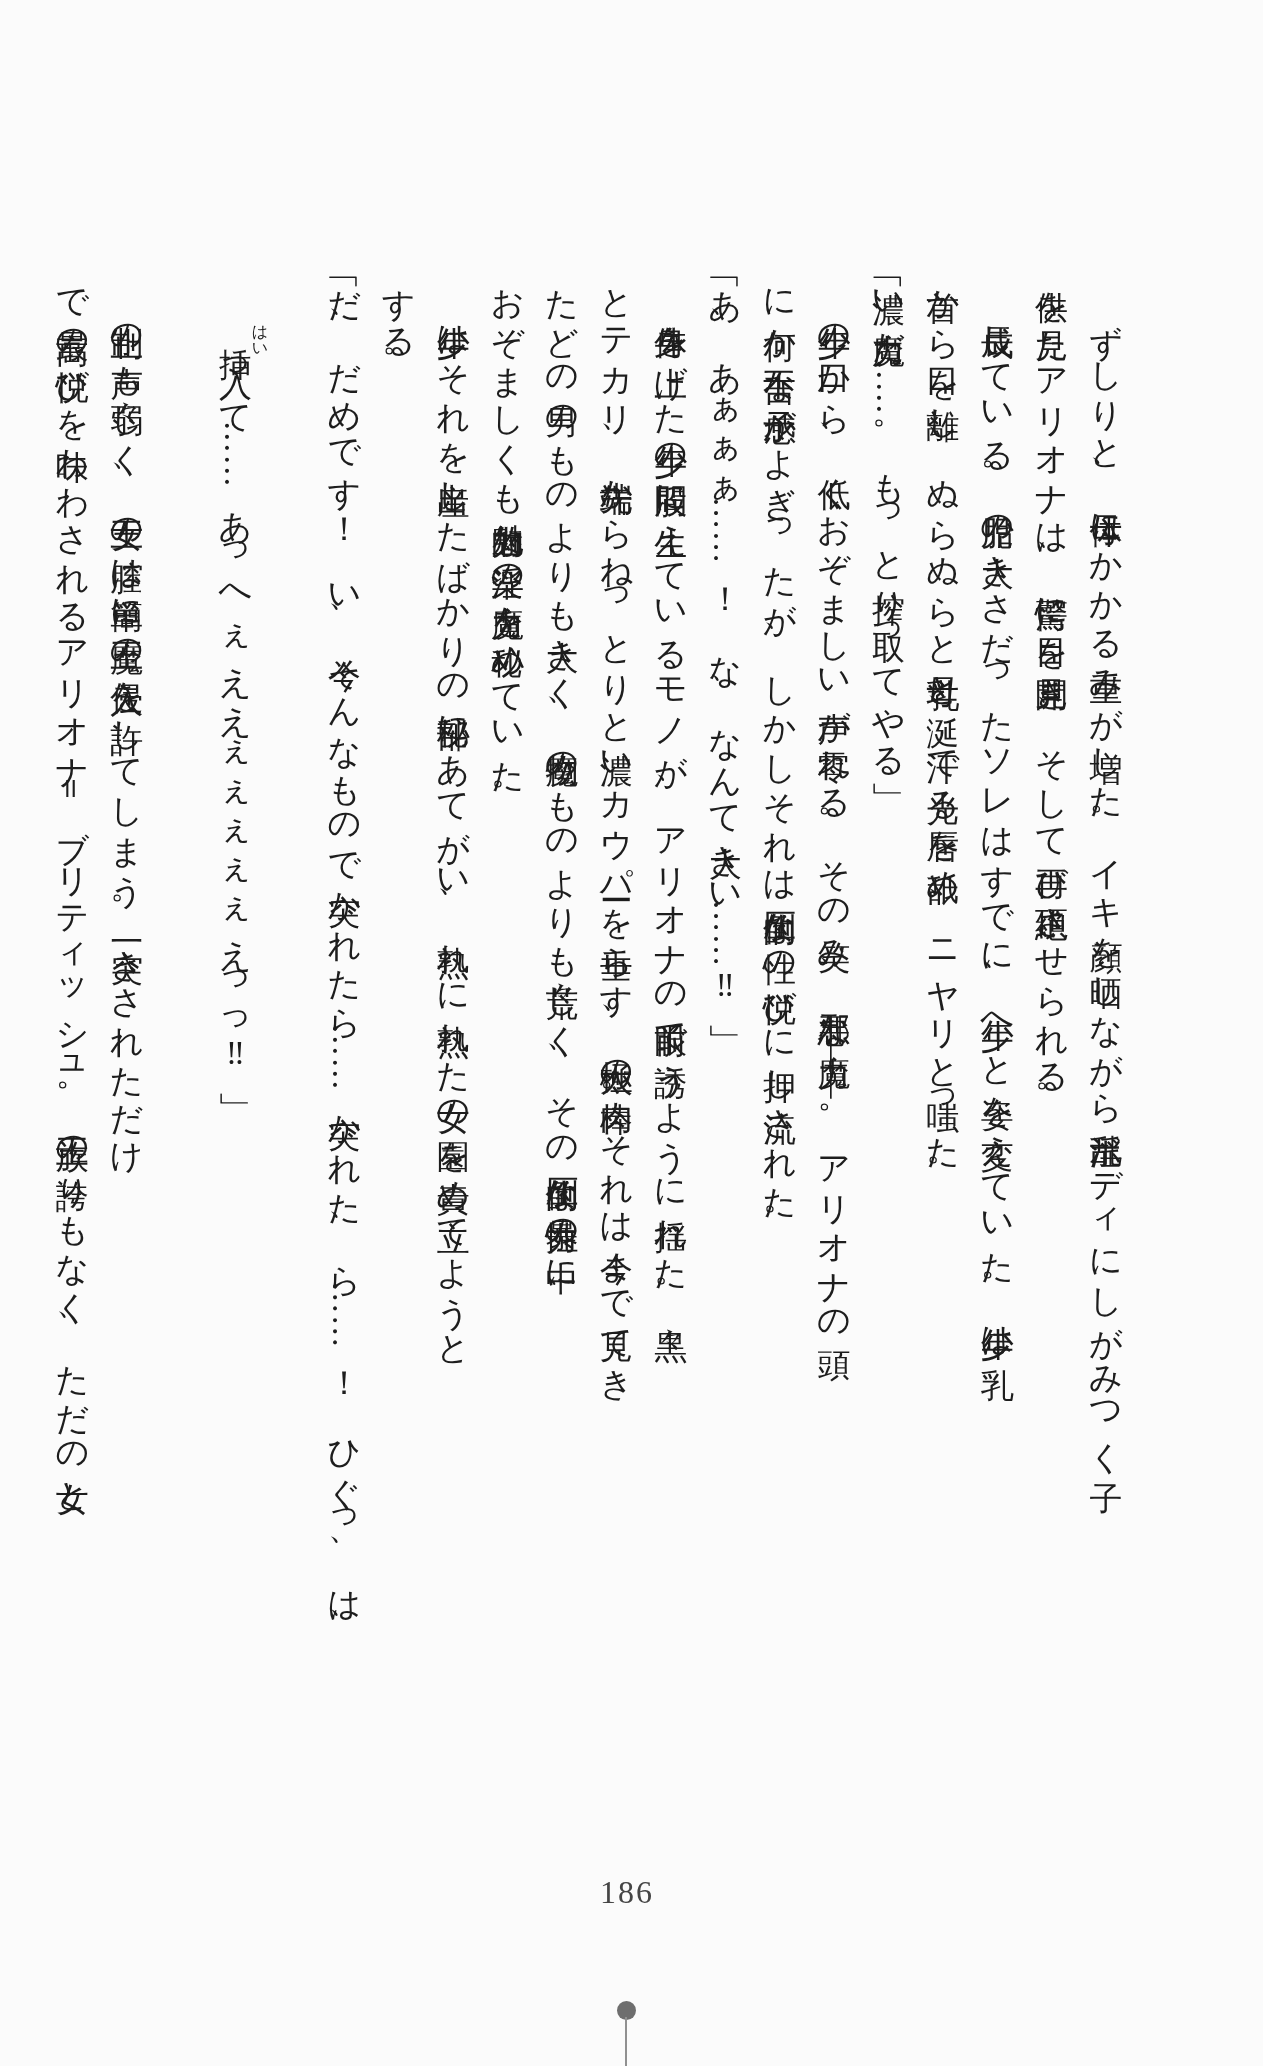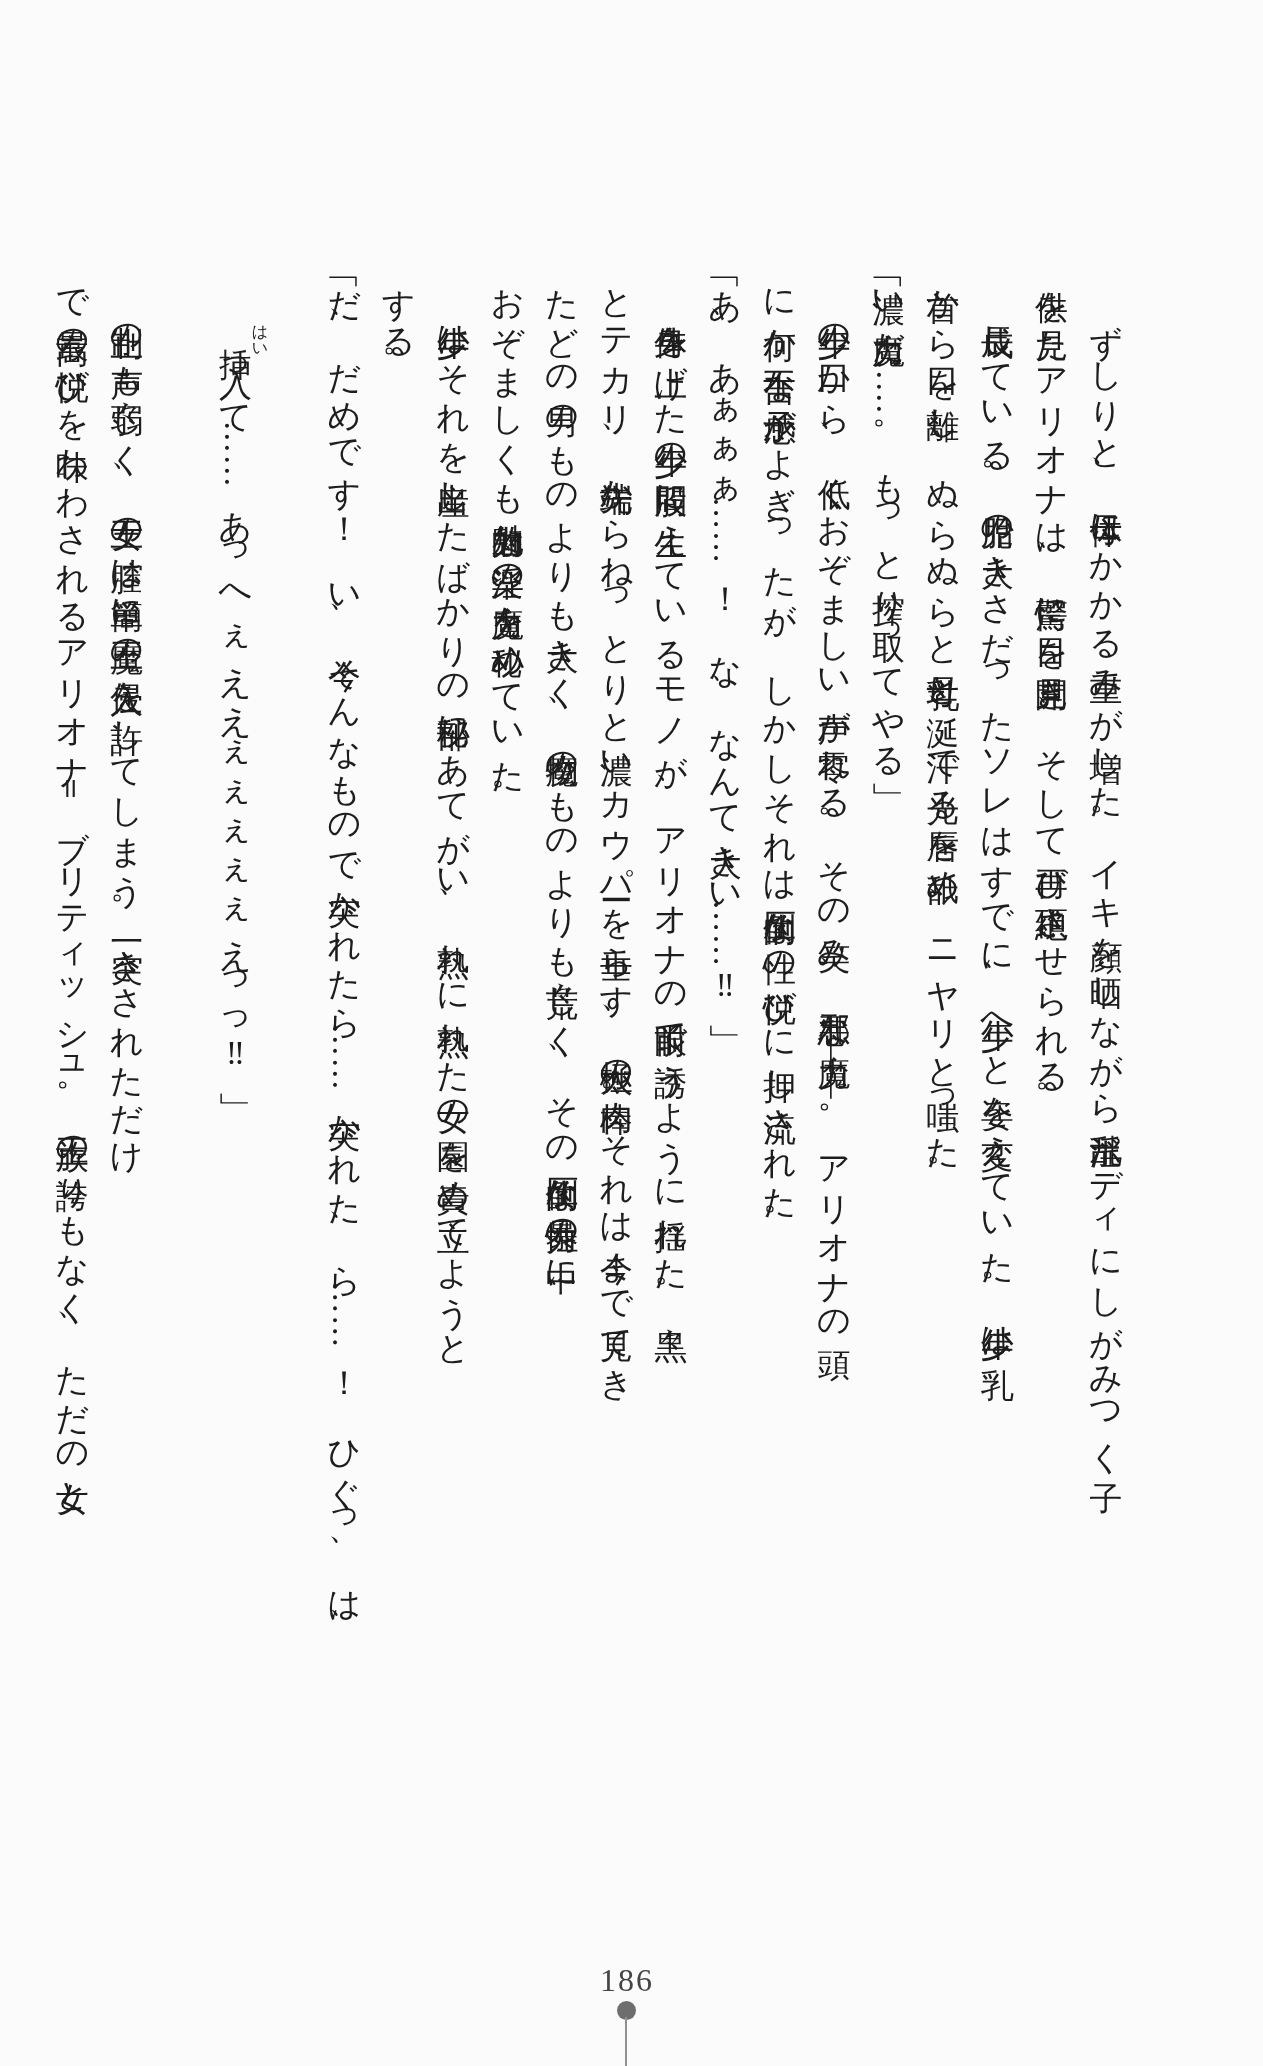--- a/index.html
+++ b/index.html
@@ -34,21 +34,21 @@
     height: 1400px;
   }
   ruby { ruby-position: over; }
   rt {
     font-size: 16px;
     letter-spacing: 0;
     color: #1d1d1d;
   }
   .page-number {
     position: absolute;
-    top: 1962px;
+    top: 1874px;
     left: 0;
     width: 1254px;
     text-align: center;
     color: #454545;
     font-size: 32px;
     letter-spacing: 2px;
   }
   .ornament-dot {
     position: absolute;
     left: 617px;

